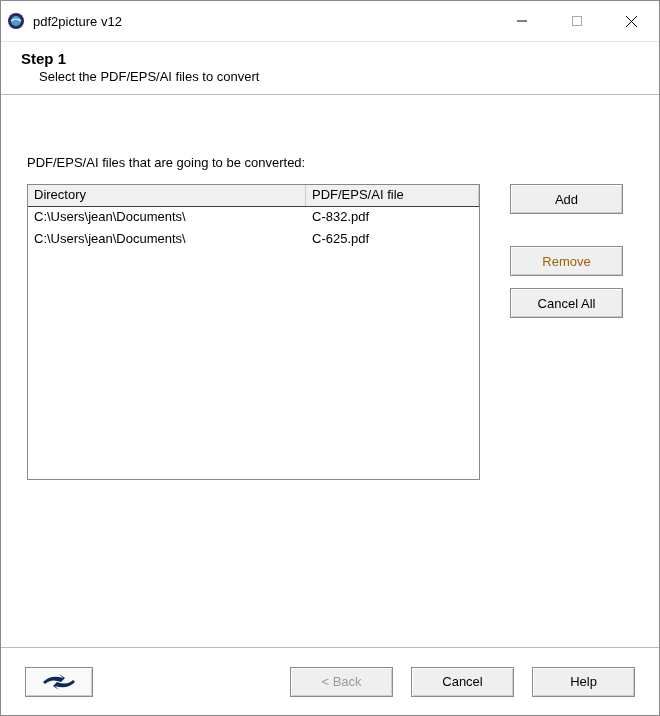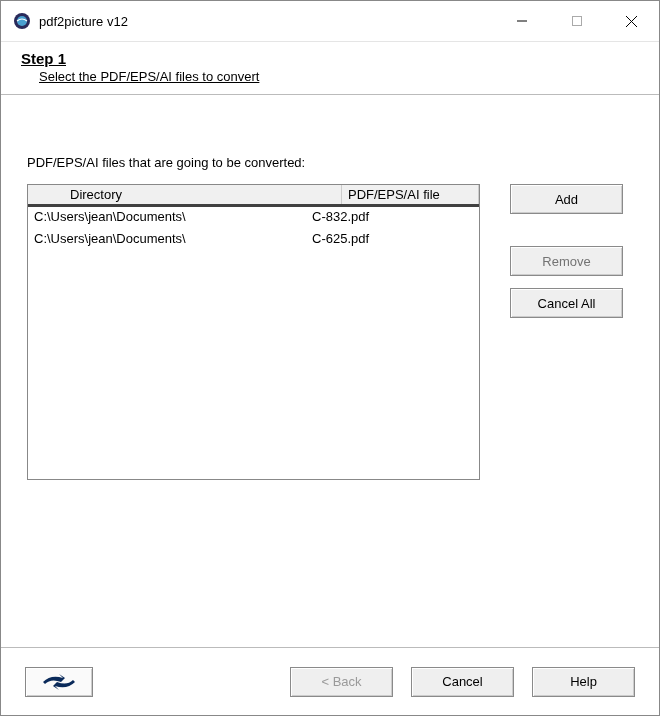--- a/index.html
+++ b/index.html
@@ -10,40 +10,39 @@
   width: 660px;
   height: 716px;
   border: 1px solid #888;
   display: flex;
   flex-direction: column;
 }
 .titlebar {
   height: 40px;
   display: flex;
   align-items: center;
-  padding: 0 0 0 12px;
+  padding: 0 0 0 6px;
   background: #fff;
 }
 .titlebar .app-icon {
   width: 18px; height: 18px;
   margin-right: 8px;
   display: flex; align-items: center; justify-content: center;
 }
 .titlebar .title { font-size: 13px; color: #000; }
 .titlebar .spacer { flex: 1; }
 .win-btn {
   width: 55px; height: 36px;
   display: flex; align-items: center; justify-content: center;
   color: #000; cursor: default;
 }
 .win-btn.disabled { color: #aaa; }
 .hr { height: 1px; background: #e5e5e5; }
 .step-header {
   padding: 8px 20px 10px 20px;
-  text-decoration: underline;
 }
 .step-header .step-title { font-weight: bold; font-size: 15px; }
 .step-header .step-sub { font-size: 13px; padding-left: 18px; padding-top: 2px; }
 .content {
   flex: 1;
   border-top: 1px solid #bbb;
   padding: 24px 26px 0 26px;
   display: flex;
   flex-direction: column;
 }
@@ -58,23 +57,22 @@
   height: 296px;
   border: 1px solid #888;
   background: #fff;
   display: flex;
   flex-direction: column;
   overflow: hidden;
 }
 .table-head {
   display: flex;
   background: #f0f0f0;
-  border-bottom: 3px solid #404040;
+  border-bottom: 1px solid #404040;
   height: 22px;
-  padding-left: 36px;
 }
 .table-head .col {
   padding: 2px 6px;
   font-size: 13px;
   border-right: 1px solid #ccc;
 }
 .col-dir { width: 278px; }
 .col-file { flex: 1; }
 .table-body { flex: 1; overflow-y: auto; }
 .row {
@@ -97,21 +95,21 @@
   width: 113px;
   height: 30px;
   background: #efefef;
   border: 1px solid #8a8a8a;
   font-size: 13px;
   font-family: inherit;
   cursor: pointer;
   box-shadow: 1px 1px 0 #fff inset, -1px -1px 0 #ccc inset;
 }
 .btn.gap { margin-top: 20px; }
-.btn:disabled { color: #737373; cursor: default; }
+.btn:disabled { color: #a16207; cursor: default; }
 .footer {
   border-top: 1px solid #bbb;
   height: 68px;
   display: flex;
   align-items: center;
   padding: 0 24px;
   gap: 18px;
 }
 .footer .logo-box {
   width: 68px; height: 30px;

